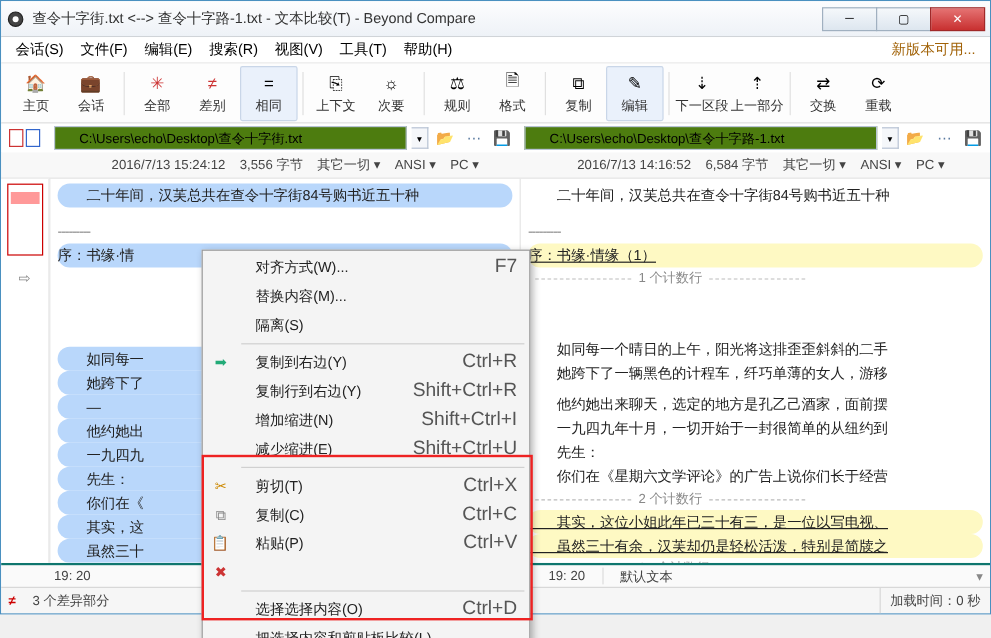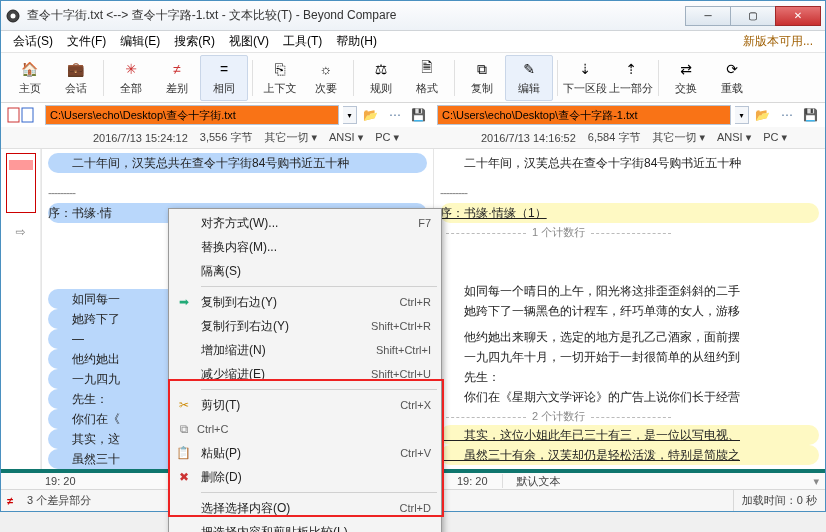--- a/index.html
+++ b/index.html
@@ -16,48 +16,48 @@
   .newver { margin-left:auto; color:#a16207; padding-right:6px; }
   .toolbar { height: 50px; background:#fdfdfd; border-bottom:1px solid #d8d8d8; display:flex; align-items:center; padding:0 6px; gap:0; }
   .tb-btn { width: 46px; height: 44px; display:flex; flex-direction:column; align-items:center; justify-content:center; gap:2px; cursor:default; }
   .tb-btn .ticon { width:20px; height:20px; display:flex; align-items:center; justify-content:center; font-size:14px;}
   .tb-btn .tlabel { font-size:11px; color:#333;font-family:Liberation Serif, serif; }
   .tb-sep { width:1px; height:36px; background:#e0e0e0; margin:0 4px;}
   .tb-group { border:1px solid #c9d6e8; background:#eaf1fb; border-radius:2px; display:flex; }
   .pathbar { height: 24px; display:flex; background:#fff; }
   .pane-path { flex:1; display:flex; align-items:center; gap:4px; padding:0 4px; }
   .gutter { width: 40px; display:flex; align-items:center; justify-content:center;}
-  .path-input { flex:1; height:20px; border:1px solid #b8c4d4; background:#f97316; padding:0 4px; font-size:11px; display:flex; align-items:center; }
+  .path-input { flex:1; height:20px; border:1px solid #b8c4d4; background:#4d7c0f; padding:0 20px; font-size:11px; display:flex; align-items:center; }
   .dd-arrow { width:14px; height:18px; border:1px solid #b8c4d4; border-left:none; display:flex; align-items:center; justify-content:center; font-size:8px; background:#f5f7fa;}
   .smallbtn { width:20px; height:20px; display:flex; align-items:center; justify-content:center; font-size:12px; color:#5a7aa0; cursor:default;}
   .infobar { height:22px; display:flex; background:#f8f8f8; border-bottom:1px solid #e0e0e0;padding-left:48px;}
   .pane-info { flex:1; display:flex; align-items:center; gap:12px; padding:0 6px 0 44px; font-size:11px; color:#444;}
   .content { flex:1; display:flex; background:#fff; min-height:0; position:relative;}
   .left-gutter { width: 40px; background:#fff; border-right:1px solid #eee; display:flex; flex-direction:column; }
   .thumb { width:30px; height:60px; margin:4px auto; border:1px solid #c00; background:#fff; position:relative;}
   .thumb::after{content:""; position:absolute; left:2px; right:2px; top:6px; height:10px; background:#f99;}
   .gut-icon { text-align:center; margin-top:8px; font-size:12px; color:#888;}
   .pane { flex:1; display:flex; flex-direction:column; min-width:0; border-left:1px solid #e5e5e5;}
   .textarea { flex:1; overflow:hidden; padding:4px 6px; font-size:12px; line-height:20px; color:#222; position:relative;}
   .line { white-space: pre; height:20px; display:flex; align-items:center;border-radius:10px;}
   .sel { background:#b9d7fb; }
   .diff-r { background:#fef9c3;text-decoration:underline; }
   .dash { color:#888; letter-spacing:-1px;}
   .mark { color:#888; text-align:left; font-size:11px; height:18px; line-height:18px;}
   .mark::before, .mark::after { content:""; display:inline-block; width:80px; border-top:1px dashed #bbb; vertical-align:middle; margin:0 6px;}
   .ctx-menu { position:absolute; left:168px; top:208px; width:274px; background:#f4f4f4; border:1px solid #9a9a9a; box-shadow:2px 2px 6px rgba(0,0,0,.3); z-index:50; padding:2px;}
   .ctx-iconcol { width:26px; display:inline-flex; justify-content:center; align-items:center;}
-  .ctx-item { height:24px; display:flex; align-items:center; padding:0 8px 0 0; font-size:12px; color:#222; }
+  .ctx-item { height:24px; display:flex; align-items:center; padding:0 8px 0 0; font-size:12px; color:#222;gap:12px; }
   .ctx-item .lbl { flex:1; padding-left:4px;}
-  .ctx-item .sc { color:#555; font-size:11px; }
+  .ctx-item .sc { color:#555; font-size:16px; }
   .ctx-sep { height:1px; background:#d0d0d0; margin:3px 2px 3px 30px;}
   .ctx-highlight { position:absolute; left:168px; top:379px; width:276px; height:138px; border:2px solid #e22; z-index:60; pointer-events:none;}
   .statusbar { height:22px; border-top:1px solid #d8d8d8; background:#f6f6f6; display:flex; align-items:center; font-size:11px; color:#444;}
   .statusbar .cell { padding:0 8px; border-right:1px solid #d8d8d8; height:100%; display:flex; align-items:center;}
-  .pos-bar { height:20px; display:flex; background:#fafafa; border-top:4px solid #0f766e;}
+  .pos-bar { height:20px; display:flex; background:#fafafa; border-top:2px solid #0f766e;}
   .pos-cell { flex:1; display:flex; align-items:center; padding:0 6px 0 44px; font-size:11px; color:#444; gap:14px;}
   .pos-sep{border-left:1px solid #ddd; height:14px;}
   .neq { color:#c00; font-weight:bold; margin:0 6px;}
   svg { display:block; }
 </style>
 </head>
 <body>
 
 <div class="window">
 
@@ -303,30 +303,30 @@
       <span class="sc">Shift+Ctrl+U</span>
     </div>
   <div class="ctx-sep"></div>
   <div class="ctx-item">
       <span class="ctx-iconcol" style="color:#c80">✂</span>
       <span class="lbl">剪切(T)</span>
       <span class="sc">Ctrl+X</span>
     </div>
   <div class="ctx-item">
       <span class="ctx-iconcol" style="color:#888">⧉</span>
+      <span class="lbl">复制(C)</span>
       <span class="sc">Ctrl+C</span>
     </div>
   <div class="ctx-item">
       <span class="ctx-iconcol" style="color:#b80">📋</span>
       <span class="lbl">粘贴(P)</span>
       <span class="sc">Ctrl+V</span>
     </div>
   <div class="ctx-item">
       <span class="ctx-iconcol" style="color:#c33">✖</span>
-      <span class="lbl">删除(D)</span>
     </div>
   <div class="ctx-sep"></div>
   <div class="ctx-item">
       <span class="ctx-iconcol"></span>
       <span class="lbl">选择选择内容(O)</span>
       <span class="sc">Ctrl+D</span>
     </div>
   <div class="ctx-item">
       <span class="ctx-iconcol"></span>
       <span class="lbl">把选择内容和剪贴板比较(L)</span>

